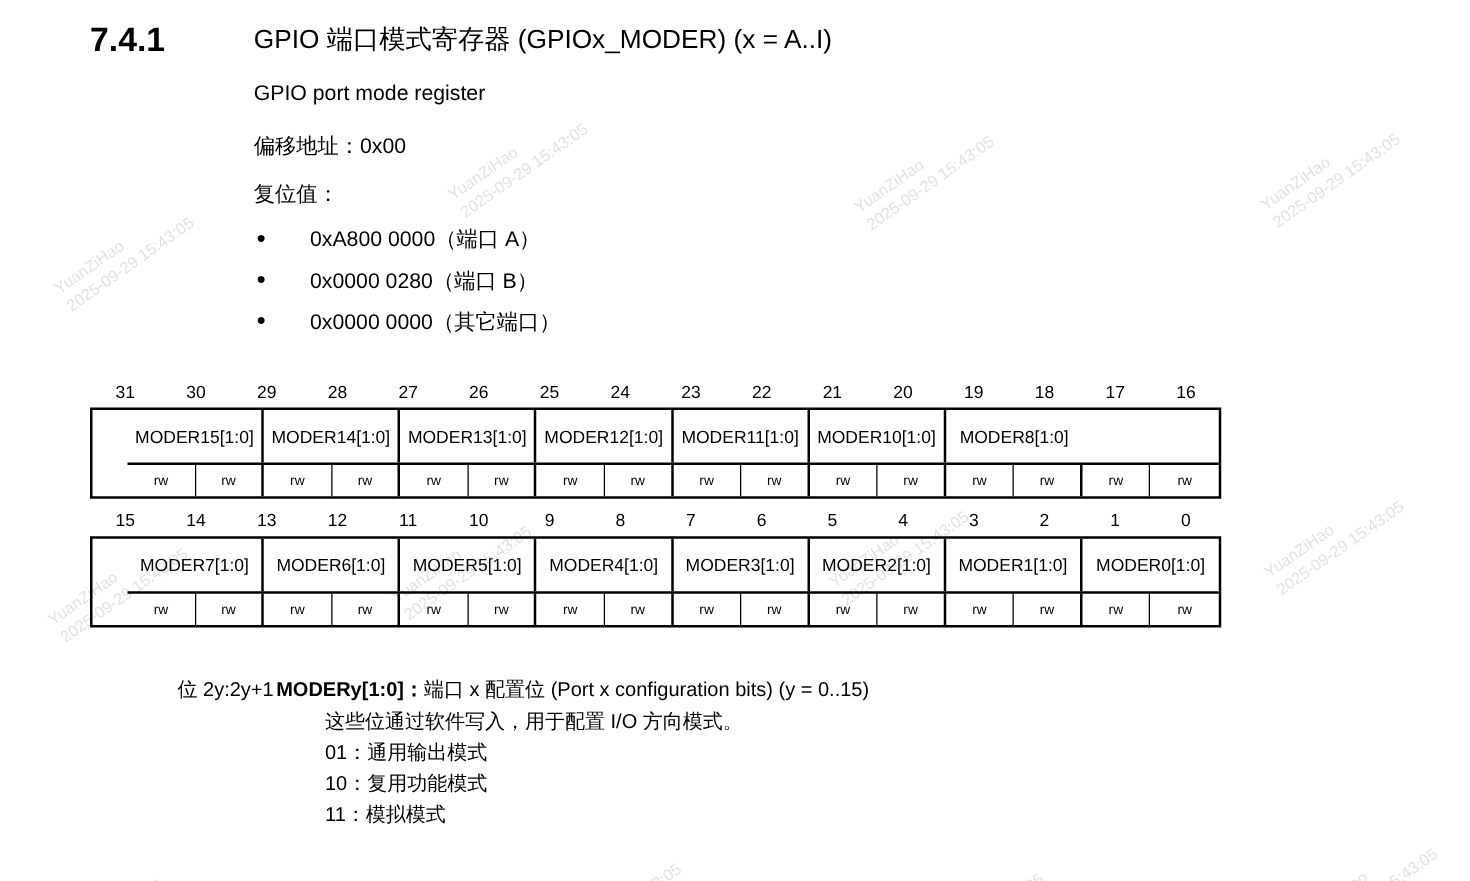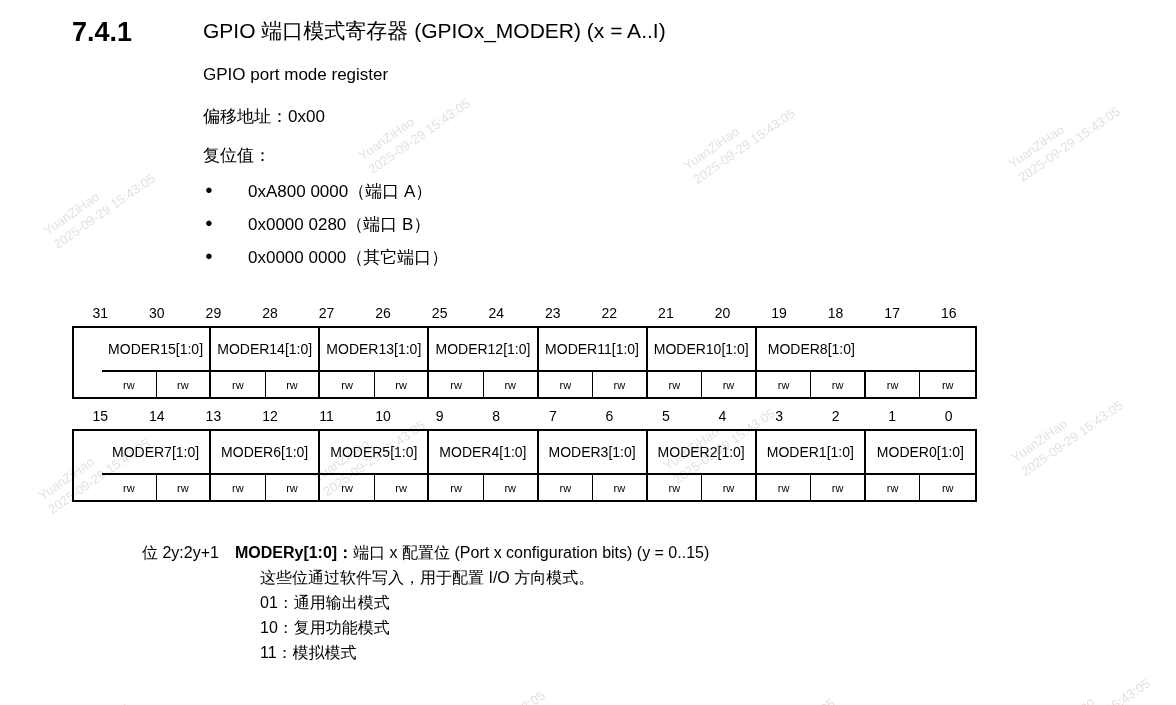--- a/index.html
+++ b/index.html
@@ -60,21 +60,21 @@
   .rw-cell {
     border-right:1px solid #000;
     display:flex; align-items:center; justify-content:center;
     font-size:11px;
   }
   .rw-cell:nth-child(even) { border-right:2px solid #000; }
   .rw-cell:last-child { border-right:none; }
   
   .desc { position:absolute; left:142px; top:540px; font-size:16px; line-height:25px; }
   .desc-line1 { white-space:nowrap; }
-  .desc-field-name { font-weight:bold; margin-left:16px; }
+  .desc-field-name { font-weight:bold; margin-left:2px; }
   .desc-rest { margin-left:118px; }
   .desc-rest div { white-space:nowrap; }
 </style>
 </head>
 <body>
 
 <div class="page">
 
   <div id="watermark-layer">
       <div class="wm" style="left: 40px; top: 225px;">

